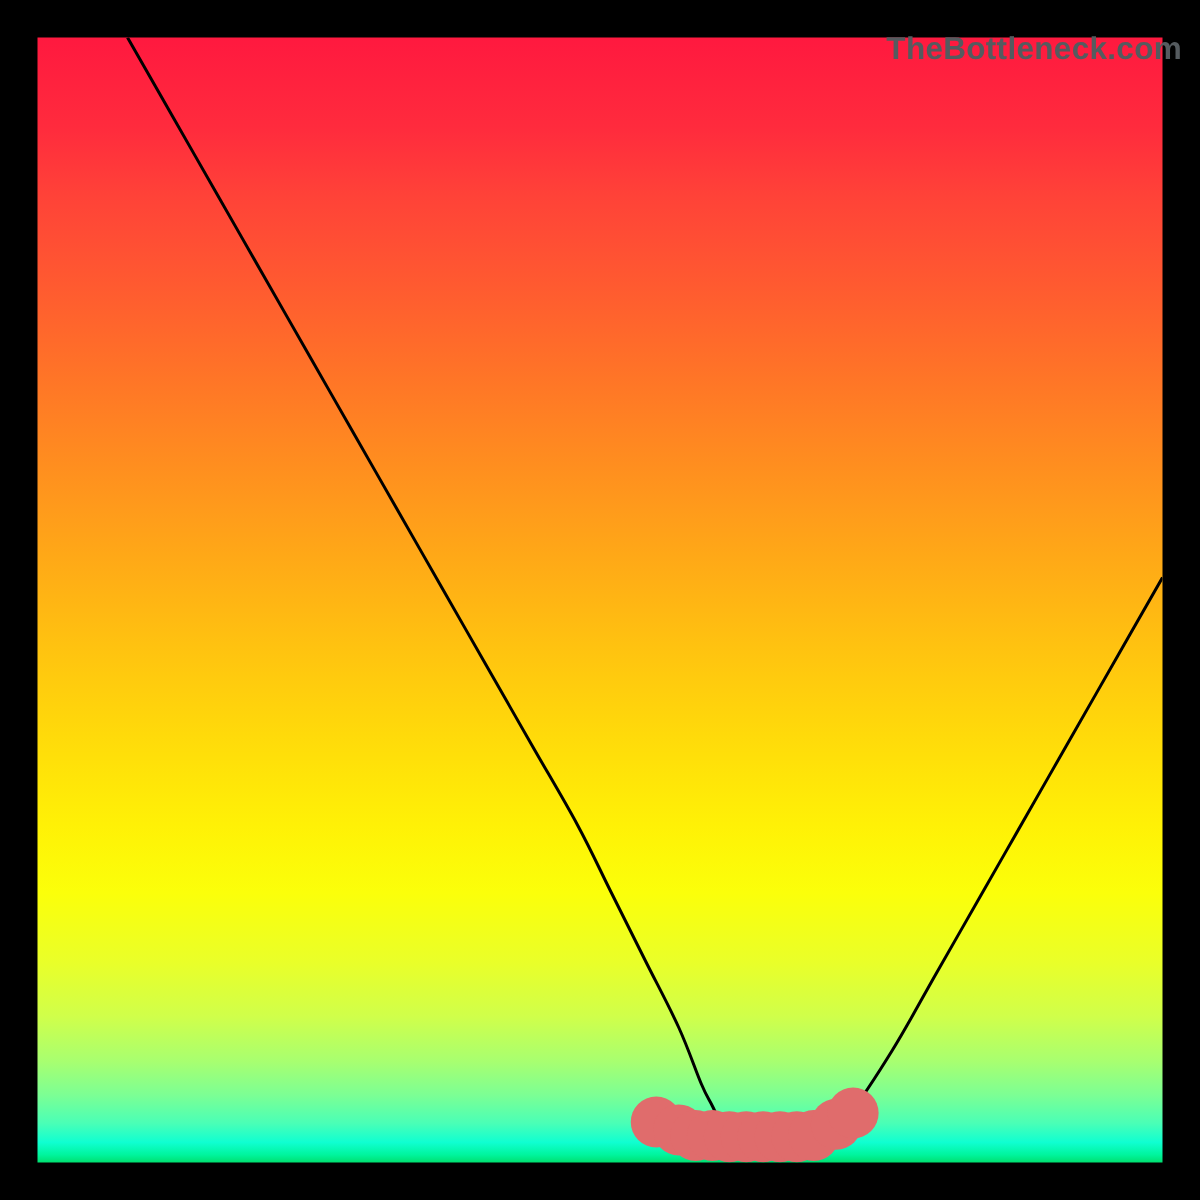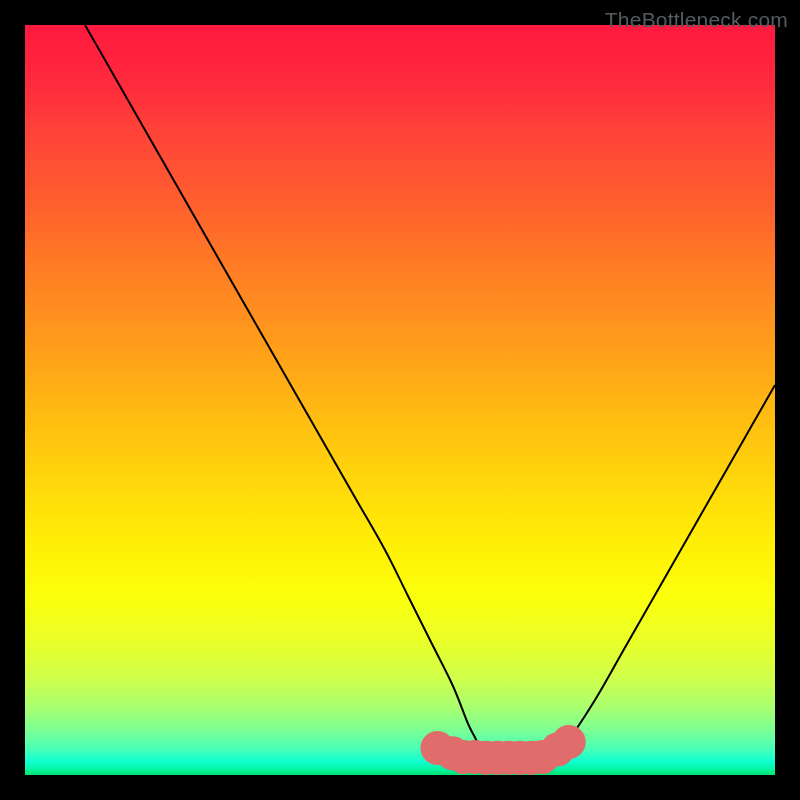--- a/index.html
+++ b/index.html
@@ -47,26 +47,26 @@
   }
   .plot-svg {
     position: absolute;
     left: 0;
     top: 0;
     width: 750px;
     height: 750px;
   }
   .watermark {
     position: absolute;
-    top: 8px;
+    top: 21px;
     right: 12px;
     color: #555b5f;
     font-size: 21px;
     letter-spacing: 0.2px;
-    font-weight: 400;
+    font-weight: 700;
   }
 </style>
 </head>
 <body>
 
 <div class="frame">
   <div class="plot-area">
     <svg class="plot-svg" viewBox="0 0 750 750" preserveAspectRatio="none">
       <path id="curve-path" fill="none" stroke-width="2" stroke="#000000" d="M 60 0 C 65.4 9.45, 79.2 33.6, 90 52.5 C 100.8 71.4, 109.2 86.1, 120 105 C 130.8 123.9, 139.2 138.6, 150 157.5 C 160.8 176.4, 169.2 191.1, 180 210 C 190.8 228.9, 199.20000000000002 243.6, 210.00000000000003 262.5 C 220.80000000000004 281.40000000000003, 229.20000000000002 296.1000000000001, 240 315.00000000000006 C 250.79999999999998 333.90000000000003, 259.2 348.6, 270 367.5 C 280.8 386.4, 289.2 401.1, 300 420 C 310.8 438.9, 319.2 453.6, 330 472.5 C 340.8 491.4, 350.55 507.45, 360 525 C 369.45 542.55, 374.4 553.8, 382.5 570 C 390.6 586.2, 396.90000000000003 598.8, 405 615 C 413.09999999999997 631.2, 420.74999999999994 645.15, 427.49999999999994 660 C 434.24999999999994 674.85, 438.45 688.05, 442.5 697.5 C 446.55 706.95, 447.3 707.1, 450 712.5 C 452.7 717.9, 454.8 723.45, 457.5 727.5 C 460.2 731.55, 460.95 732.3, 465 735 C 469.05 737.7, 474.6 741.15, 480 742.5 C 485.4 743.85, 489.59999999999997 742.5, 495 742.5 C 500.40000000000003 742.5, 504.6000000000001 743.85, 510.00000000000006 742.5 C 515.4000000000001 741.15, 519.6 739.05, 525 735 C 530.4 730.95, 531.9 730.8, 540 720 C 548.1 709.2, 559.2 692.55, 570 675 C 580.8 657.45, 589.2 641.4, 600 622.5 C 610.8 603.6, 619.2 588.9, 630 570 C 640.8 551.1, 649.2 536.4, 660 517.5 C 670.8 498.6, 679.2 483.9, 690 465 C 700.8 446.1, 709.2 431.4, 720 412.5 C 730.8 393.6, 744.6 369.45, 750 360"></path>
       <g id="marker-group">

